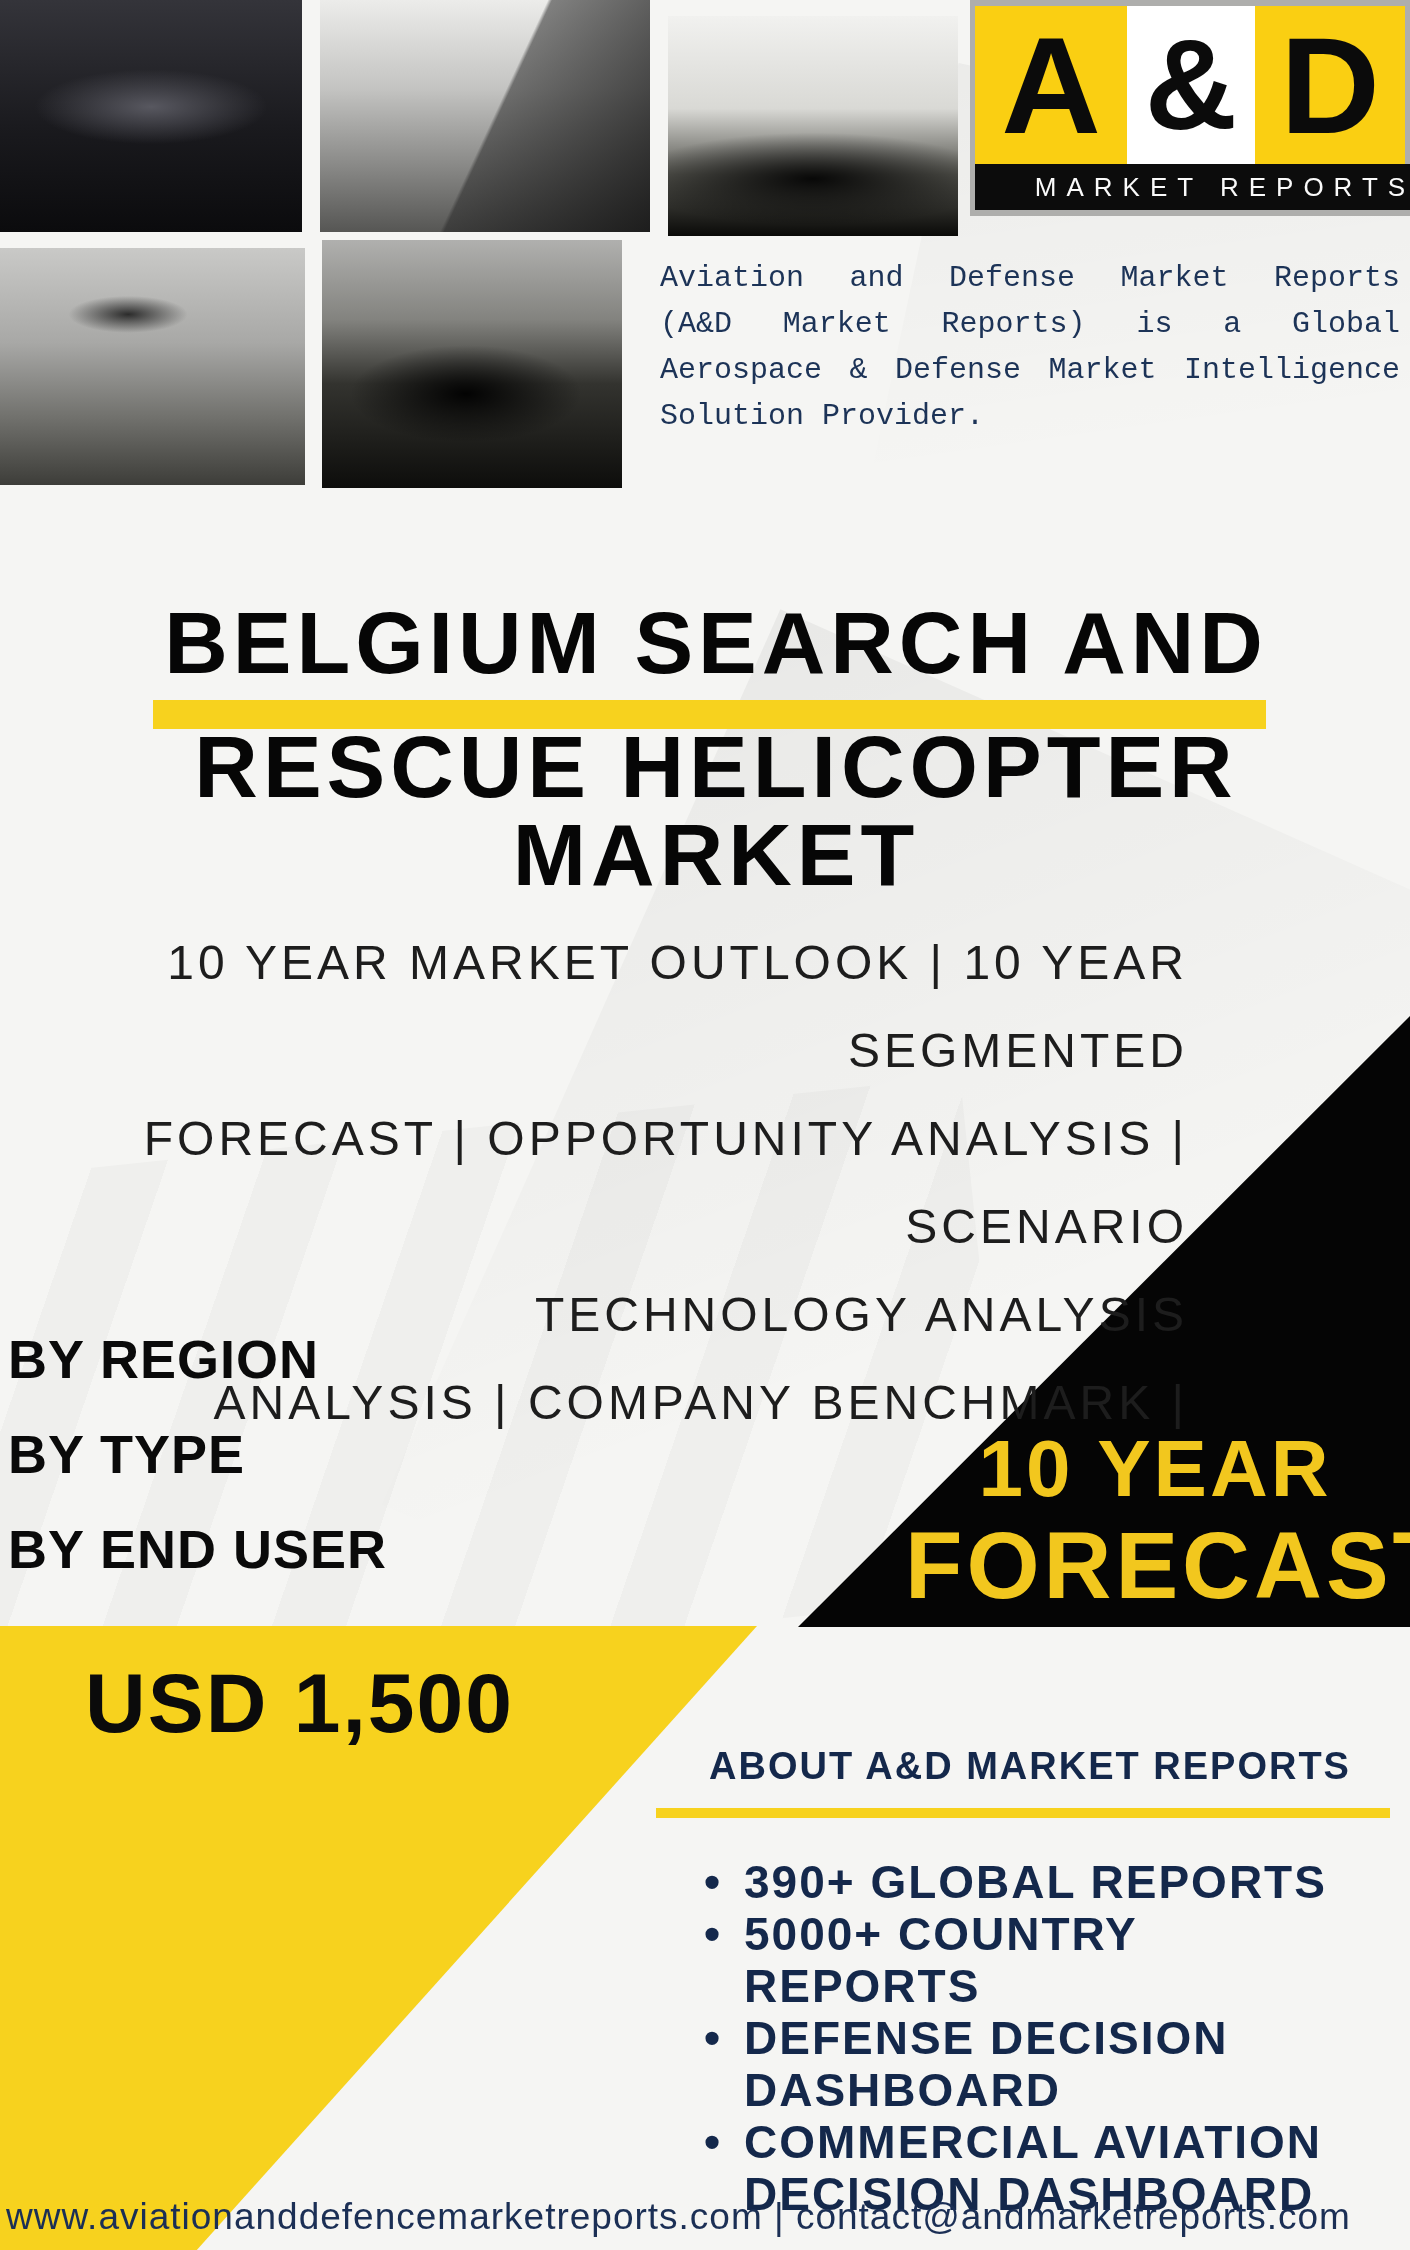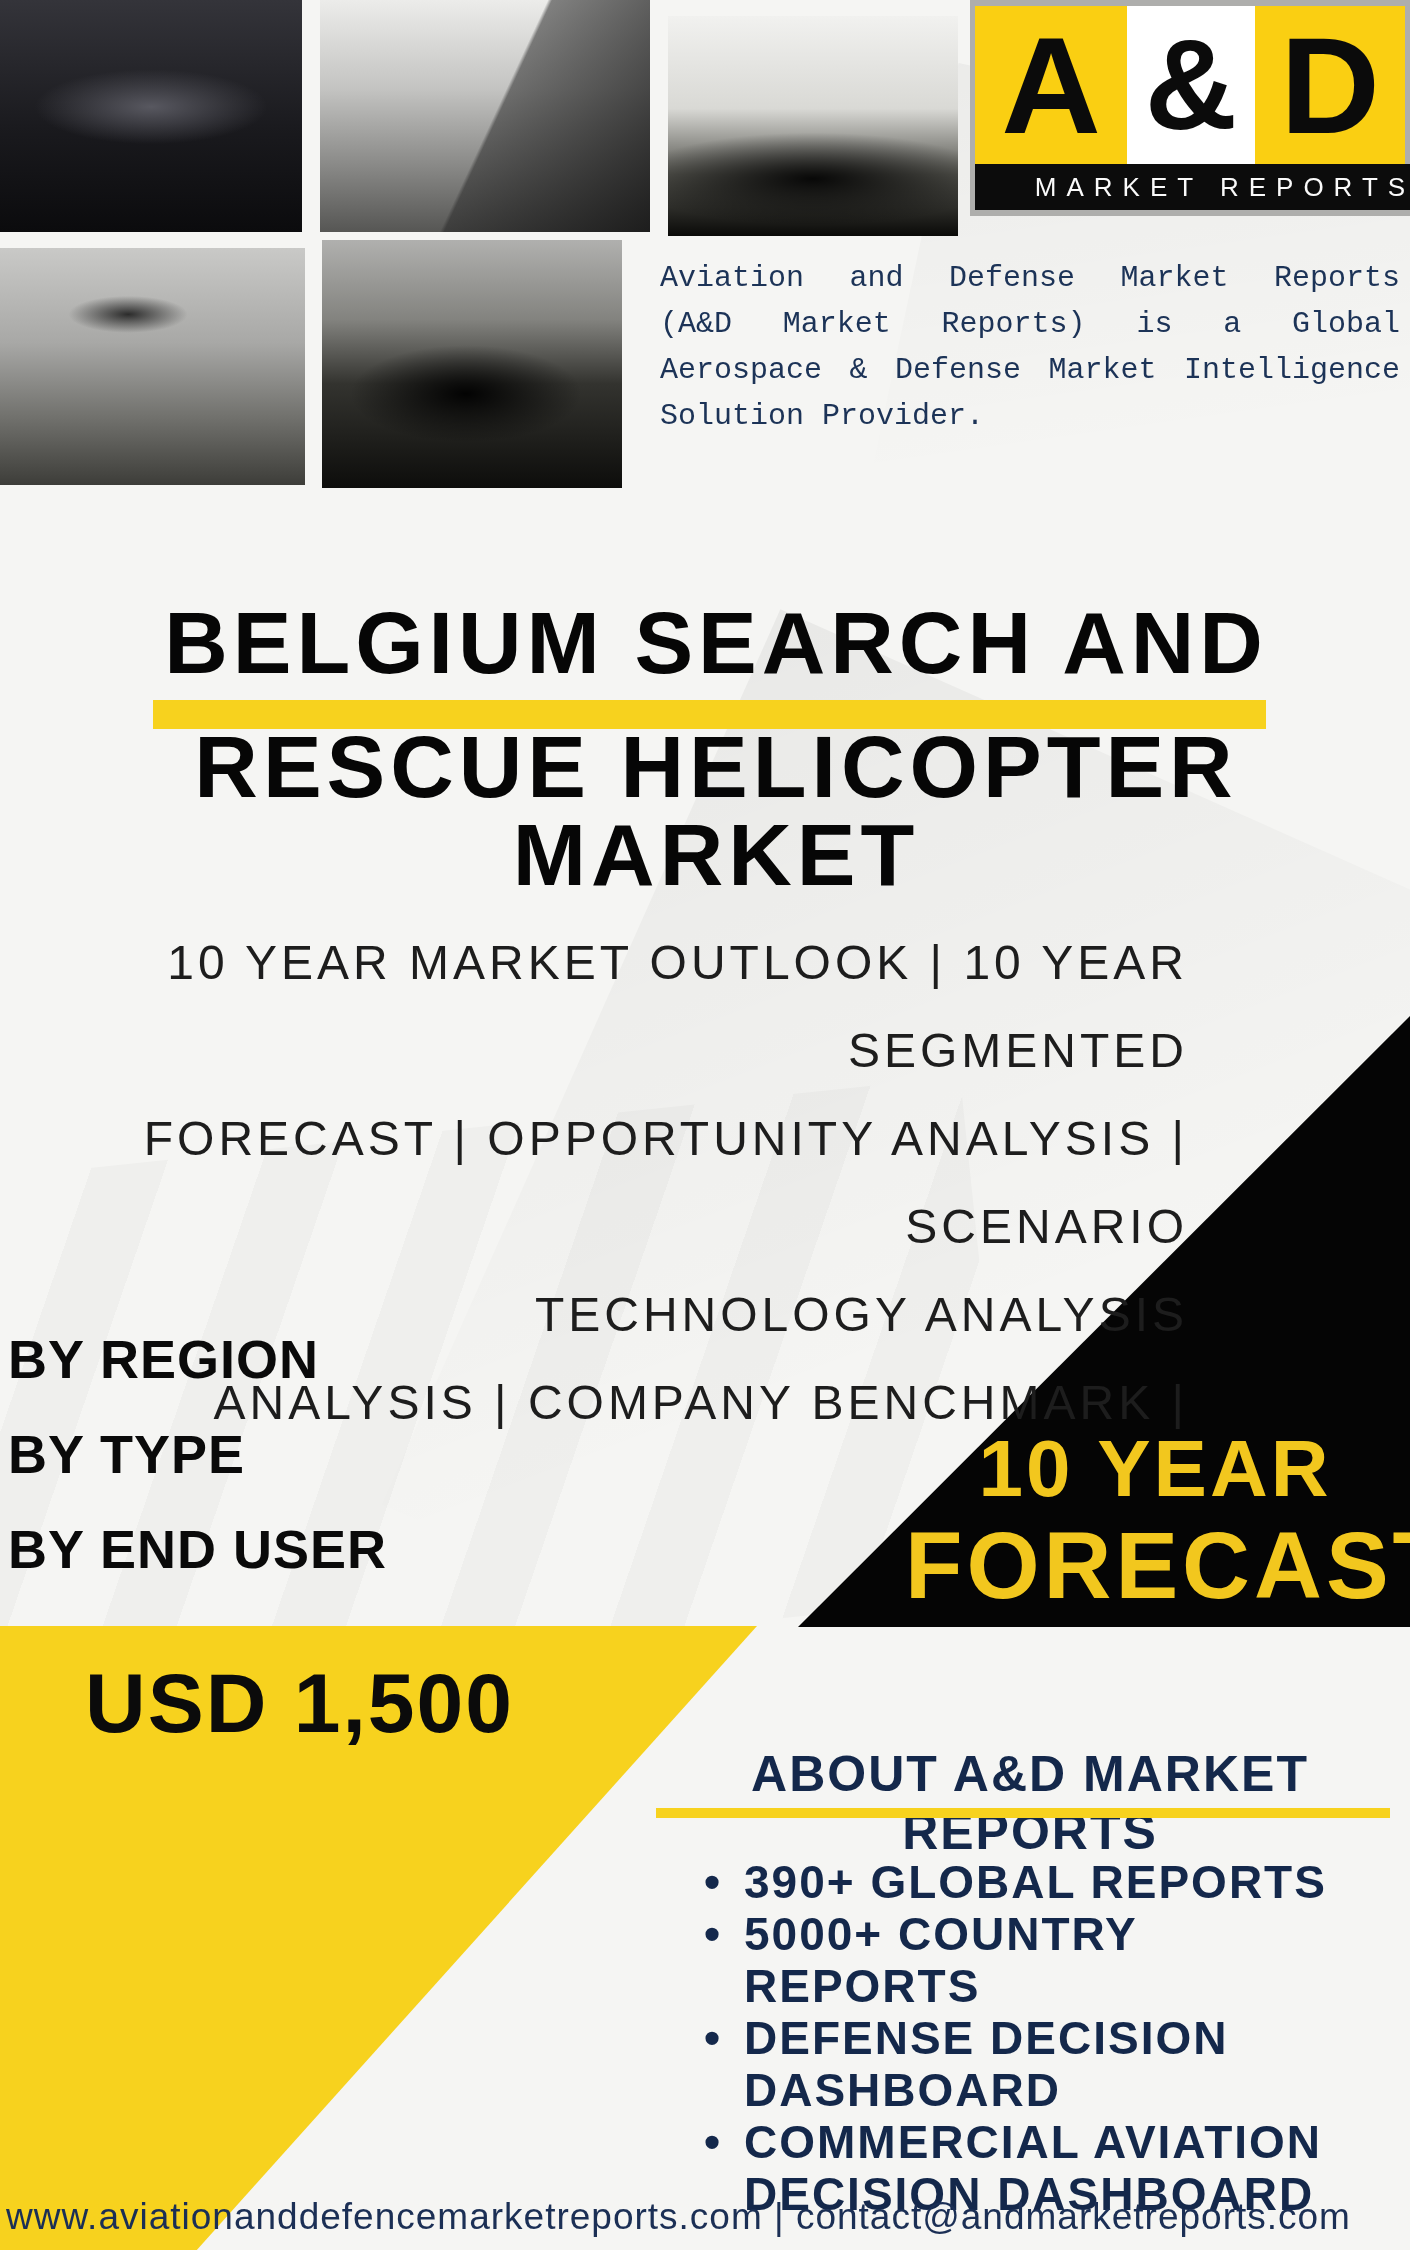--- a/index.html
+++ b/index.html
@@ -65,21 +65,21 @@
          clip-path:polygon(100% 0,100% 100%,0 100%);z-index:1;}
   .forecast{left:905px;top:1424px;width:500px;text-align:center;z-index:2;color:#F2C71E;font-weight:800;}
   .forecast .f1{font-size:80px;line-height:90px;letter-spacing:3px;}
   .forecast .f2{font-size:94px;line-height:104px;letter-spacing:4px;}
   
   .band{left:0;top:1626px;width:757px;height:624px;background:#F7D21E;
         clip-path:polygon(0 0,100% 0,26% 100%,0 100%);z-index:1;}
   .price{left:85px;top:1655px;z-index:2;color:#0b0b0b;font-weight:800;font-size:84px;letter-spacing:2px;}
   
   .about-h{left:660px;top:1745px;width:740px;text-align:center;z-index:2;color:#14284B;
-           font-weight:800;font-size:50px;letter-spacing:2px;}
+           font-weight:800;font-size:38px;letter-spacing:2px;}
   .about-underline{left:656px;top:1808px;width:734px;height:10px;background:#F7D21E;z-index:2;}
   .bullets{left:700px;top:1856px;width:640px;z-index:2;margin:0;padding:0;list-style:none;
            color:#14284B;font-weight:800;font-size:46px;letter-spacing:2px;}
   .bullets li{position:relative;padding-left:44px;line-height:52px;}
   .bullets li::before{content:"\2022";position:absolute;left:4px;top:0;font-size:46px;}
   
   .footer{left:6px;top:2196px;width:1400px;z-index:2;color:#1B2F55;font-size:37px;
           letter-spacing:1px;white-space:nowrap;font-weight:400;}
 </style>
 </head>

